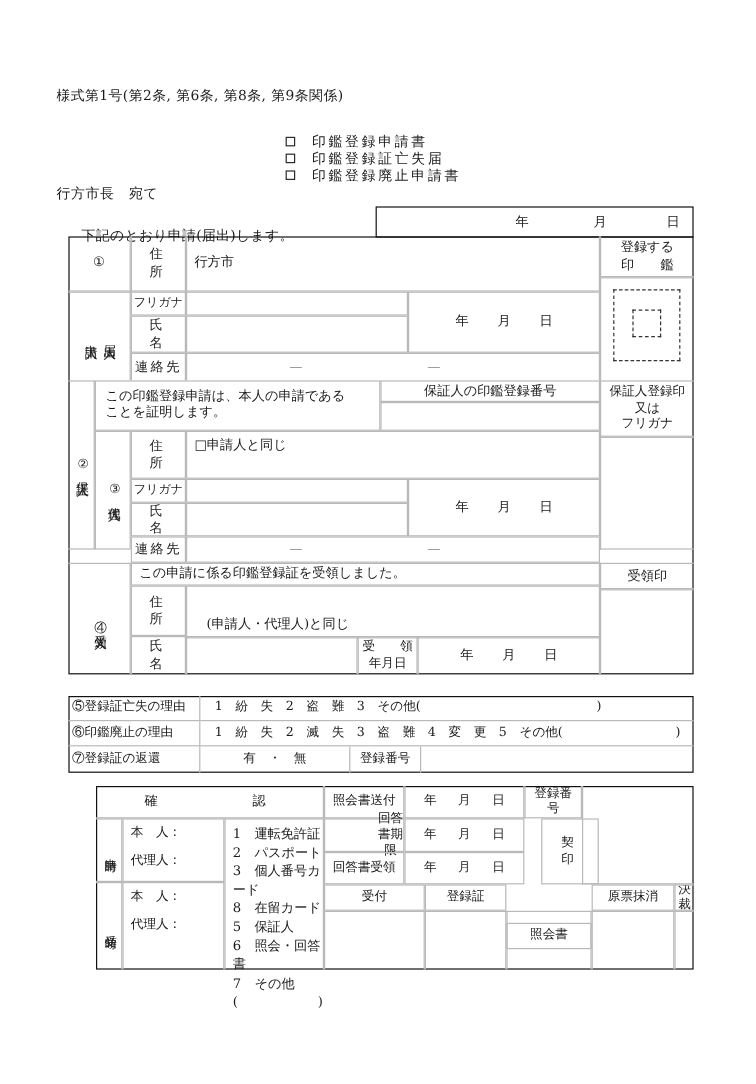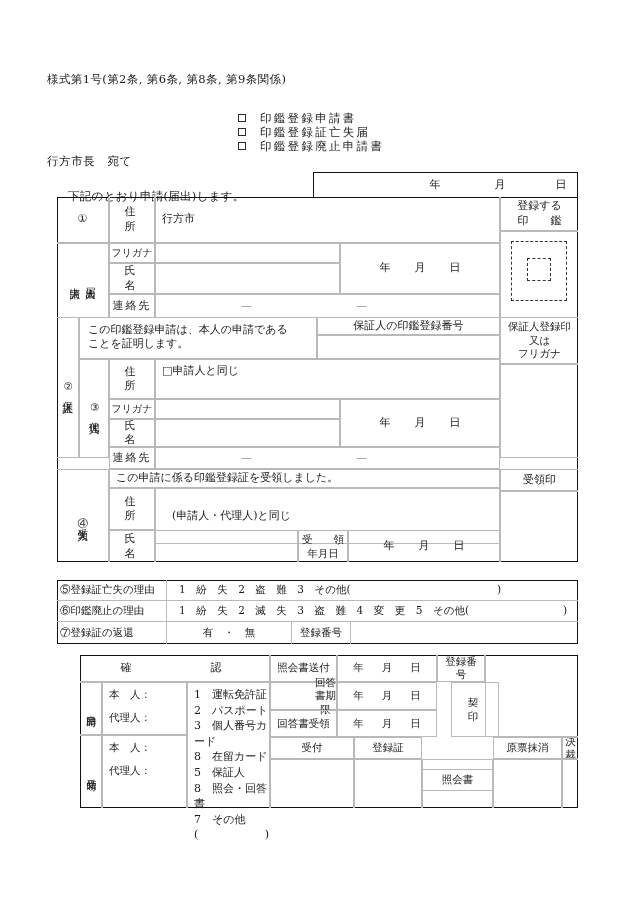--- a/index.html
+++ b/index.html
@@ -167,21 +167,21 @@
 
   <div class="cell thin" style="left:57px;top:469px;width:52px;height:93px;border-left:none;border-bottom:none;flex-direction:column;">
     <span class="vert" style="font-size:10.5px;">
       <span>④</span><span>受領人</span>
     </span>
   </div>
 
   <div class="cell thin lt pad6" style="left:109px;top:469px;width:391px;height:19px;">この申請に係る印鑑登録証を受領しました。</div>
 
   <div class="cell thin sp4" style="left:109px;top:488px;width:46px;height:42px;">住　所</div>
-  <div class="cell thin lt top pad6" style="left:155px;top:488px;width:345px;height:56px;padding-top:20px;">
+  <div class="cell thin lt top pad6" style="left:155px;top:488px;width:345px;height:44px;padding-top:20px;align-items:center;">
     <span style="padding-left:10px;">(申請人・代理人)と同じ</span>
   </div>
 
   <div class="cell thin sp4" style="left:109px;top:530px;width:46px;height:32px;border-bottom:none;">氏　名</div>
   <div class="cell thin" style="left:155px;top:530px;width:143px;height:32px;border-bottom:none;"></div>
   <div class="cell thin" style="left:298px;top:530px;width:50px;height:32px;border-bottom:none;flex-direction:column;font-size:10.5px;">
     <span>受　　領</span>
     <span>年月日</span>
   </div>
   <div class="cell thin" style="left:348px;top:530px;width:152px;height:32px;border-bottom:none;">
@@ -233,21 +233,21 @@
     <span>本　人：</span>
     <span style="margin-top:10px;">代理人：</span>
   </div>
 
   <div class="cell thin lt top" style="left:187px;top:682px;width:83px;height:126px;padding-left:6px;padding-top:4px;border-bottom:none;flex-direction:column;font-size:11px;line-height:1.42;">
     <span>1　運転免許証</span>
     <span>2　パスポート</span>
     <span>3　個人番号カード</span>
     <span>8　在留カード</span>
     <span>5　保証人</span>
-    <span>8　照会・回答書</span>
+    <span>6　照会・回答書</span>
     <span>7　その他</span>
     <span style="width:100%;display:flex;justify-content:space-between;padding-right:4px;">
       <span>(</span>
       <span>)</span>
     </span>
   </div>
 
   <div class="cell thin" style="left:270px;top:655px;width:67px;height:27px;border-top:none;font-size:10.5px;">照会書送付</div>
   <div class="cell thin" style="left:337px;top:655px;width:100px;height:27px;border-top:none;font-size:10.5px;">
     <span class="ymd">

